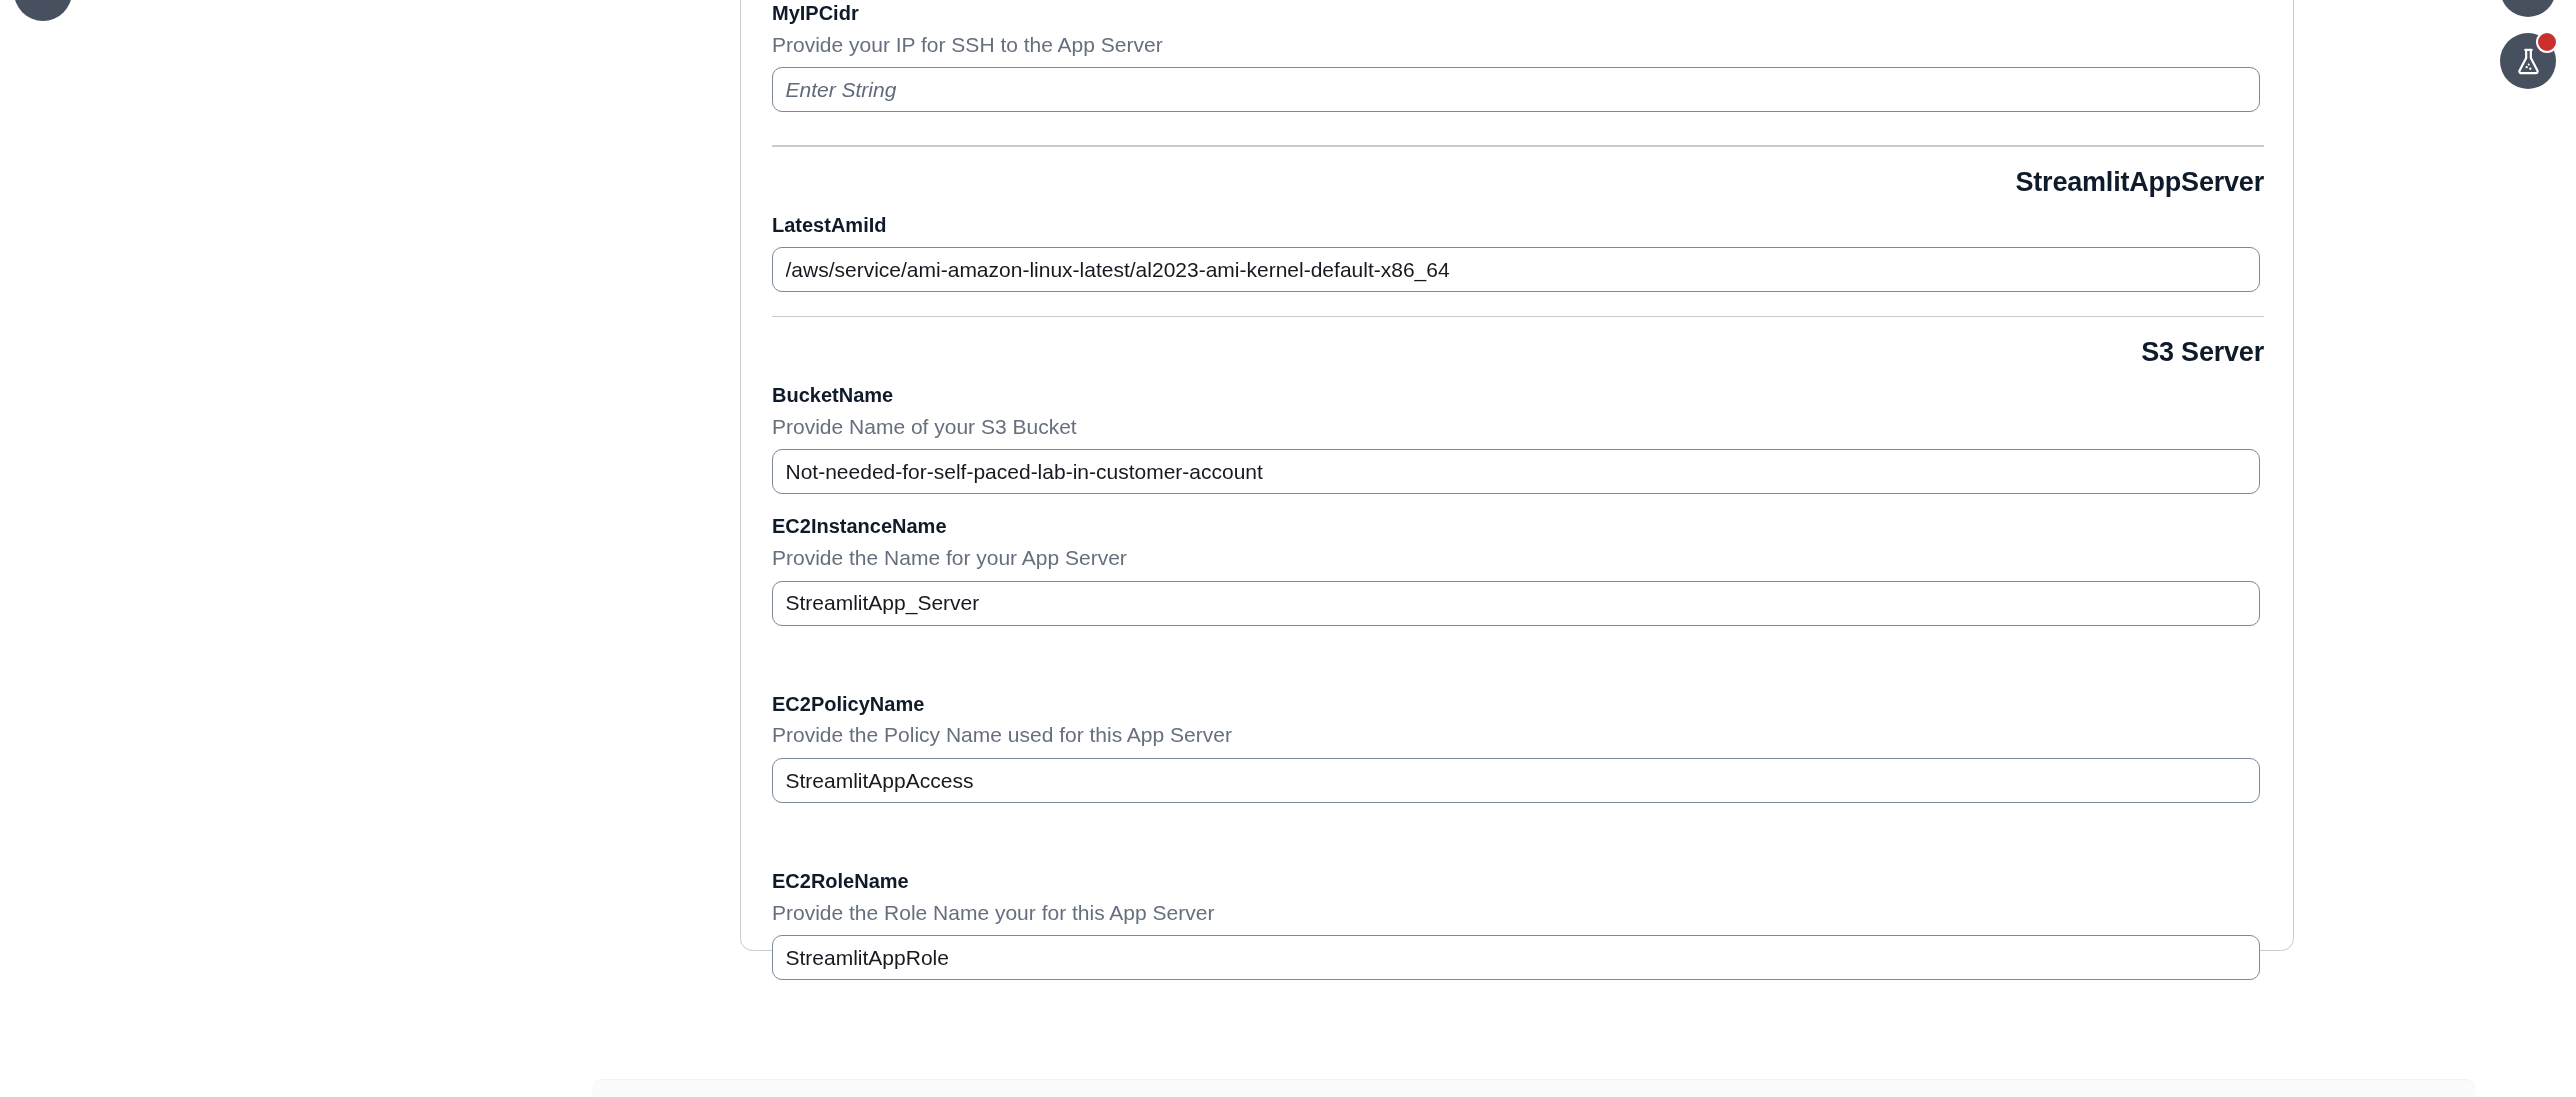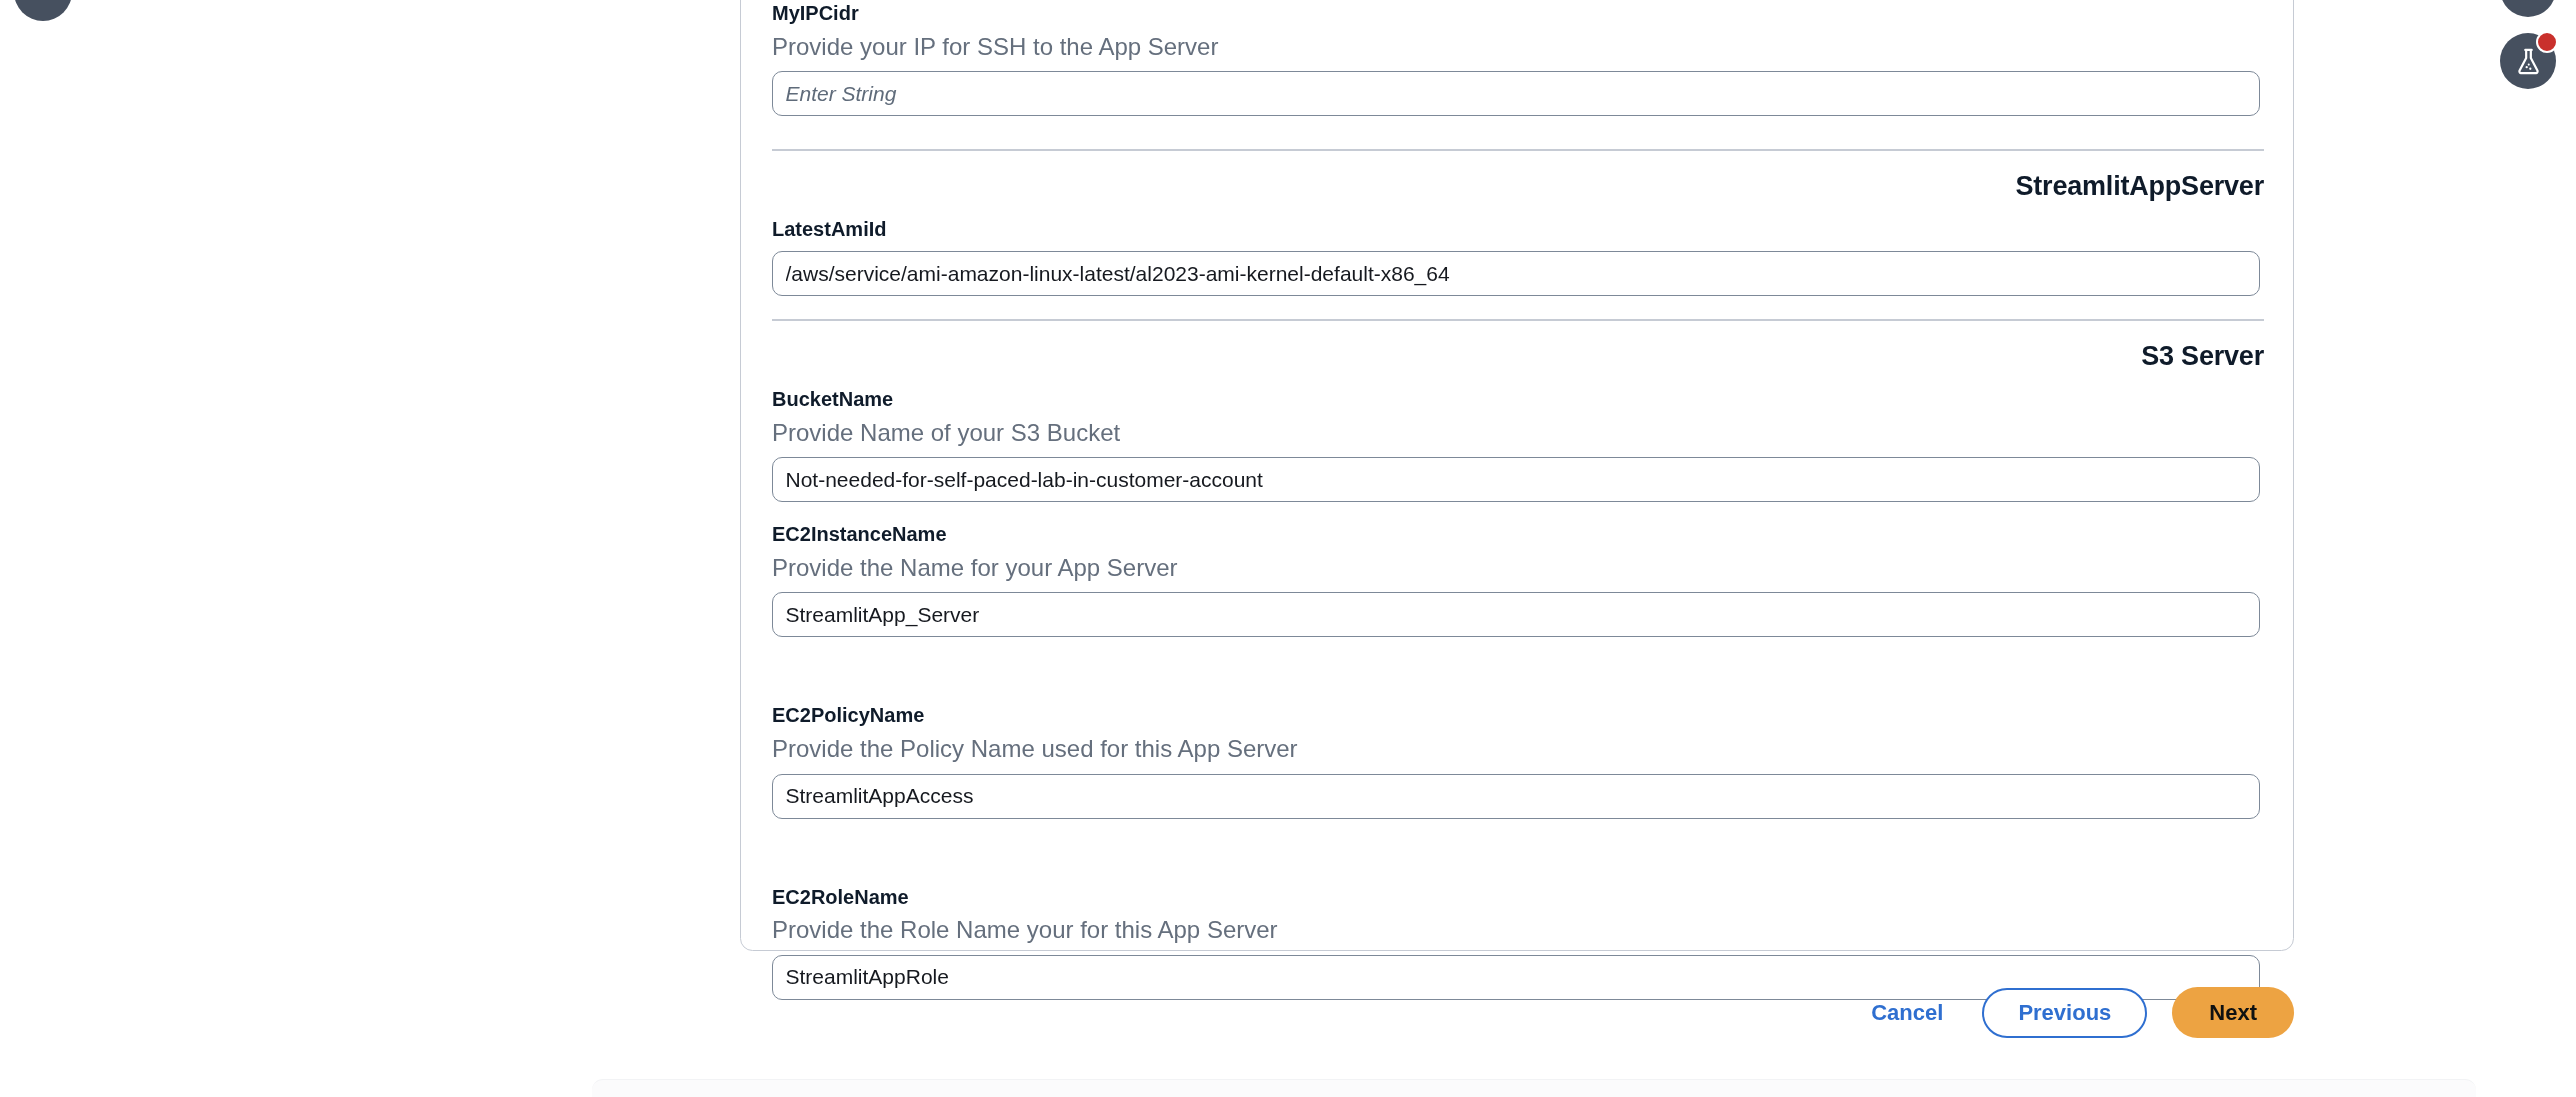--- a/index.html
+++ b/index.html
@@ -92,21 +92,21 @@
   }
 
   .field-label {
     font-size: 20px;
     font-weight: 700;
     color: #0f1b2a;
     line-height: 1.25;
   }
 
   .field-desc {
-    font-size: 24px;
+    font-size: 21px;
     font-weight: 400;
     color: #656f7d;
     line-height: 1.3;
     margin-top: 3.1px;
   }
 
   .text-input {
     display: block;
     width: 1488px;
     height: 45px;
@@ -274,22 +274,17 @@
         <div class="mt-60">
           <div class="field-label">EC2RoleName</div>
           <div class="field-desc mt-6">Provide the Role Name your for this App Server</div>
           <input class="text-input mt-12" type="text" placeholder="" value="StreamlitAppRole" style="">
         </div>
       </div>
 
     </div>
   </div>
 
-  <div class="footer-actions">
-    <button class="btn-link">Cancel</button>
-    <button class="btn-outline">Previous</button>
-    <button class="btn-primary">Next</button>
-  </div>
 
   <div class="bottom-sliver"></div>
 
 </div>
 
 
 </body></html>

